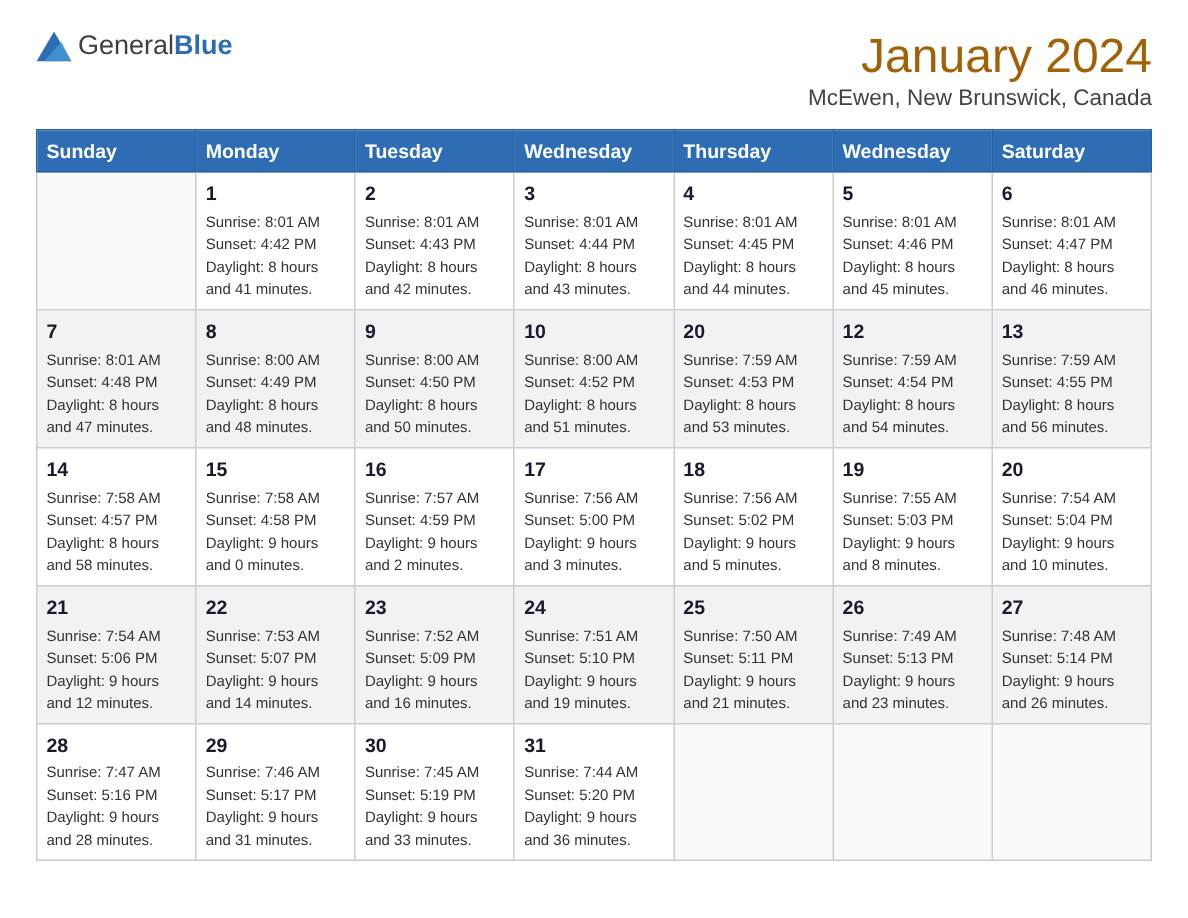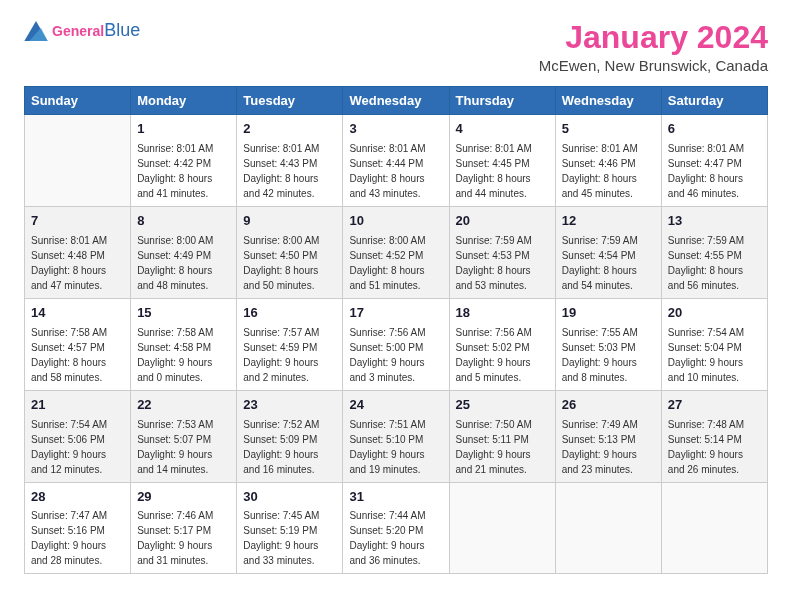--- a/index.html
+++ b/index.html
@@ -15,40 +15,40 @@
       justify-content: space-between;
       align-items: flex-start;
       margin-bottom: 12px;
     }
     .logo {
       display: flex;
       align-items: center;
       gap: 4px;
     }
     .logo-text-general {
-      font-size: 14px;
-      font-weight: bold;
-      color: #ec4899;
+      font-size: 18px;
+      font-weight: normal;
+      color: #404040;
     }
     .logo-text-blue {
       font-size: 18px;
-      font-weight: normal;
+      font-weight: bold;
       color: #2e6db4;
     }
     .logo-icon {
       width: 24px;
       height: 20px;
     }
     .title-area {
       text-align: right;
     }
     .calendar-title {
       font-size: 32px;
-      font-weight: 700;
-      color: #ec4899;
+      font-weight: 400;
+      color: #a16207;
       line-height: 1.1;
     }
     .calendar-subtitle {
       font-size: 15px;
       color: #444;
       margin-top: 2px;
       text-align: center;
     }
     table {
       width: 100%;

